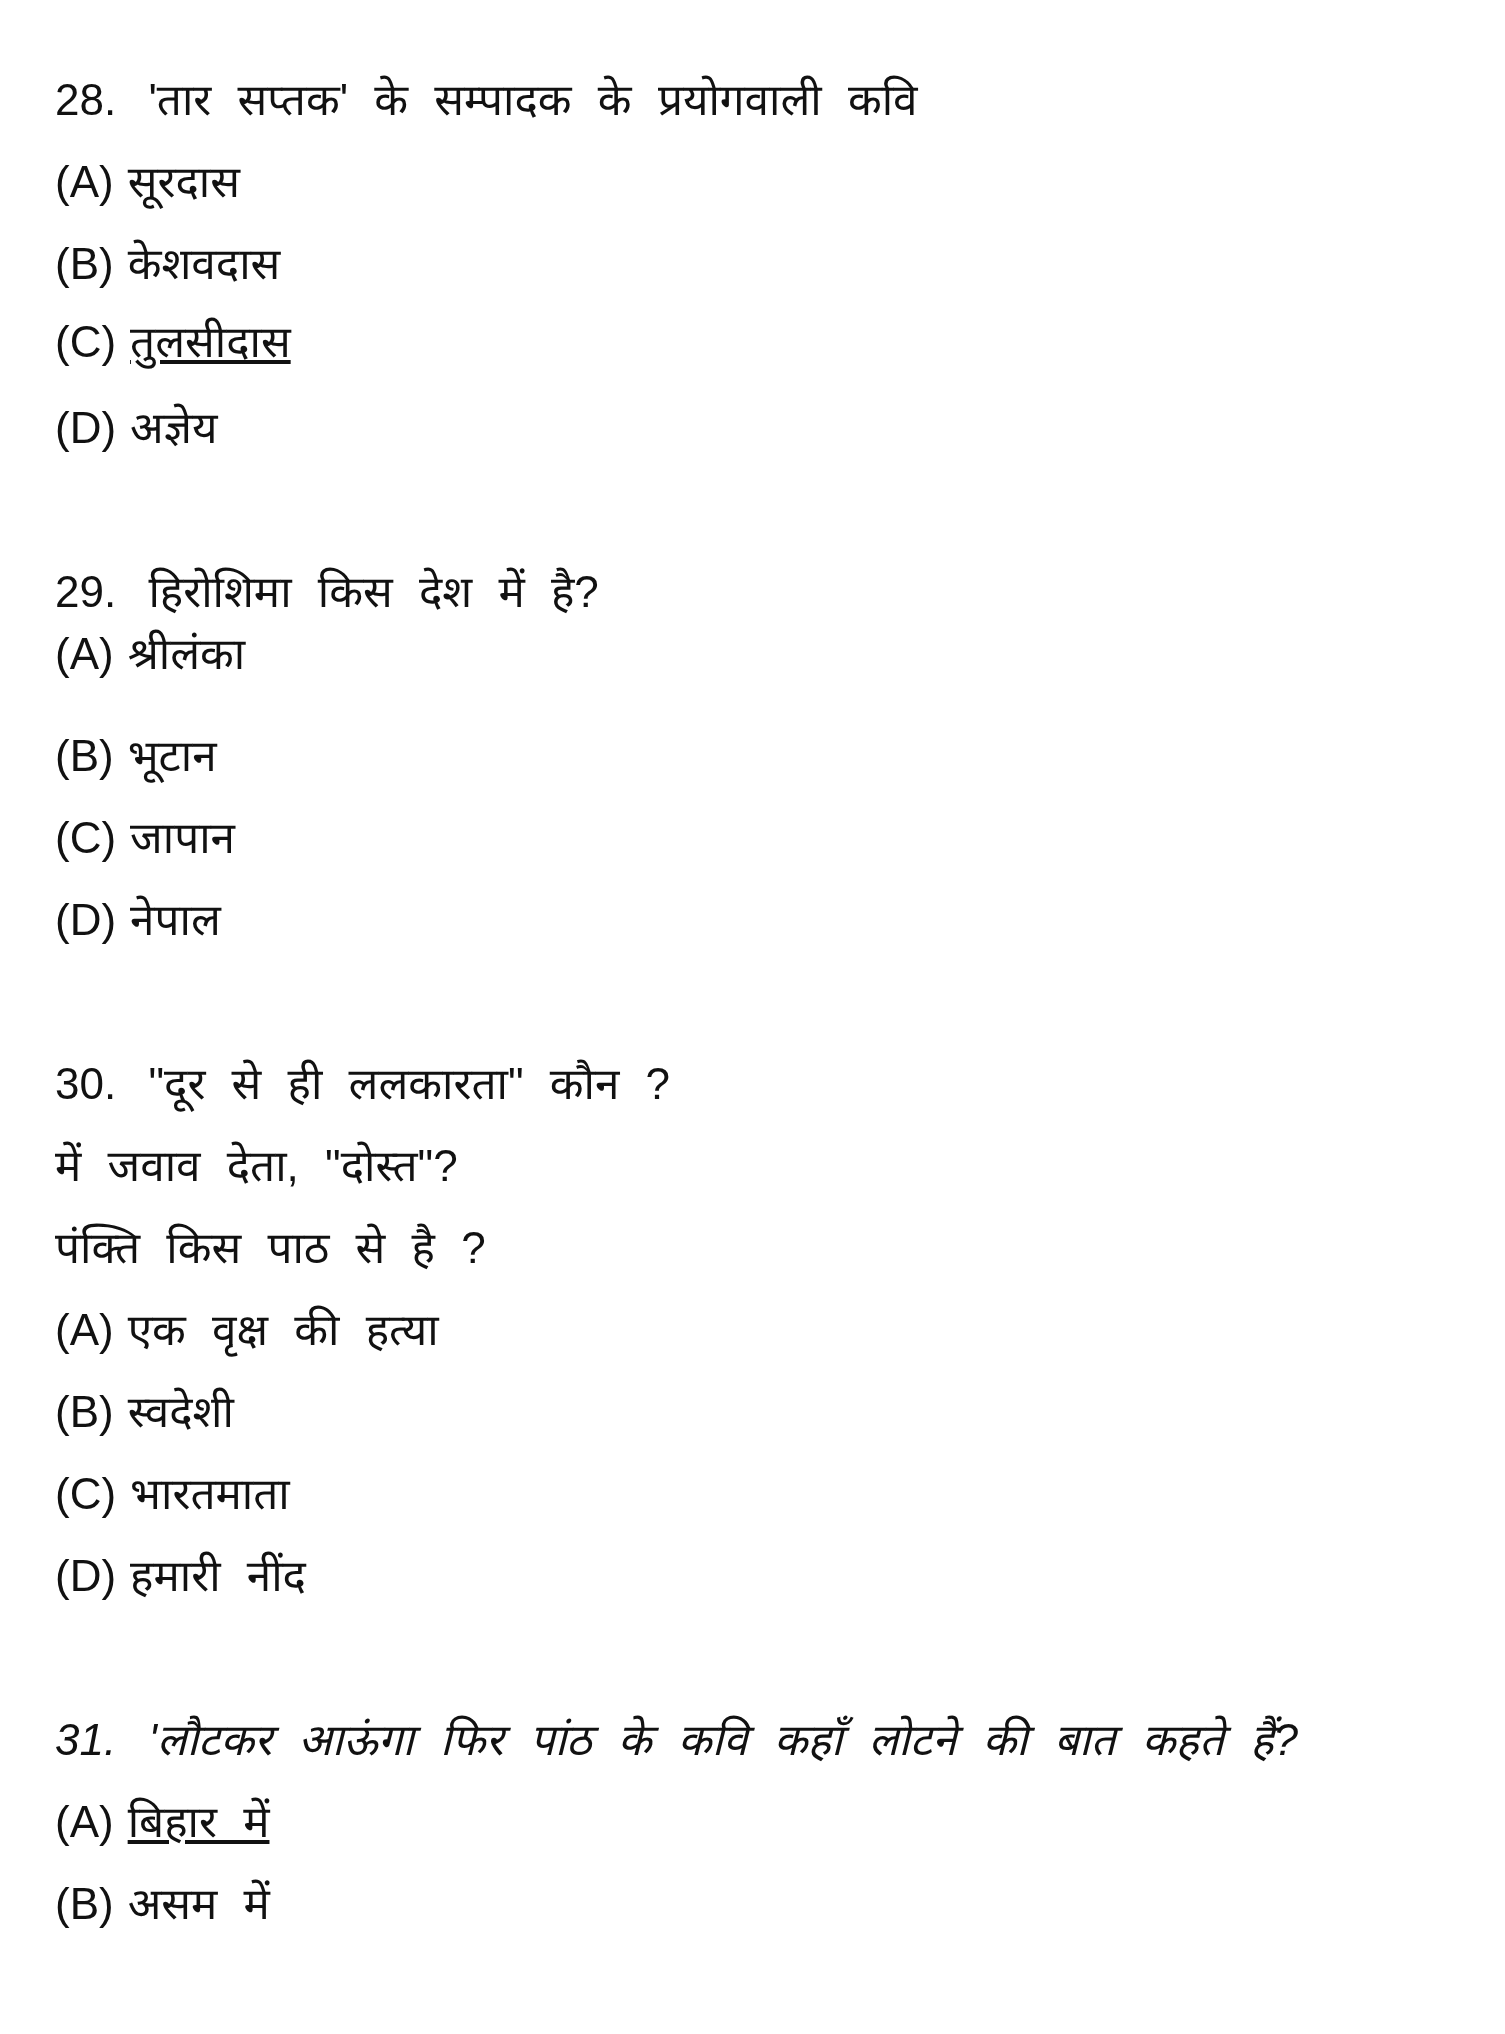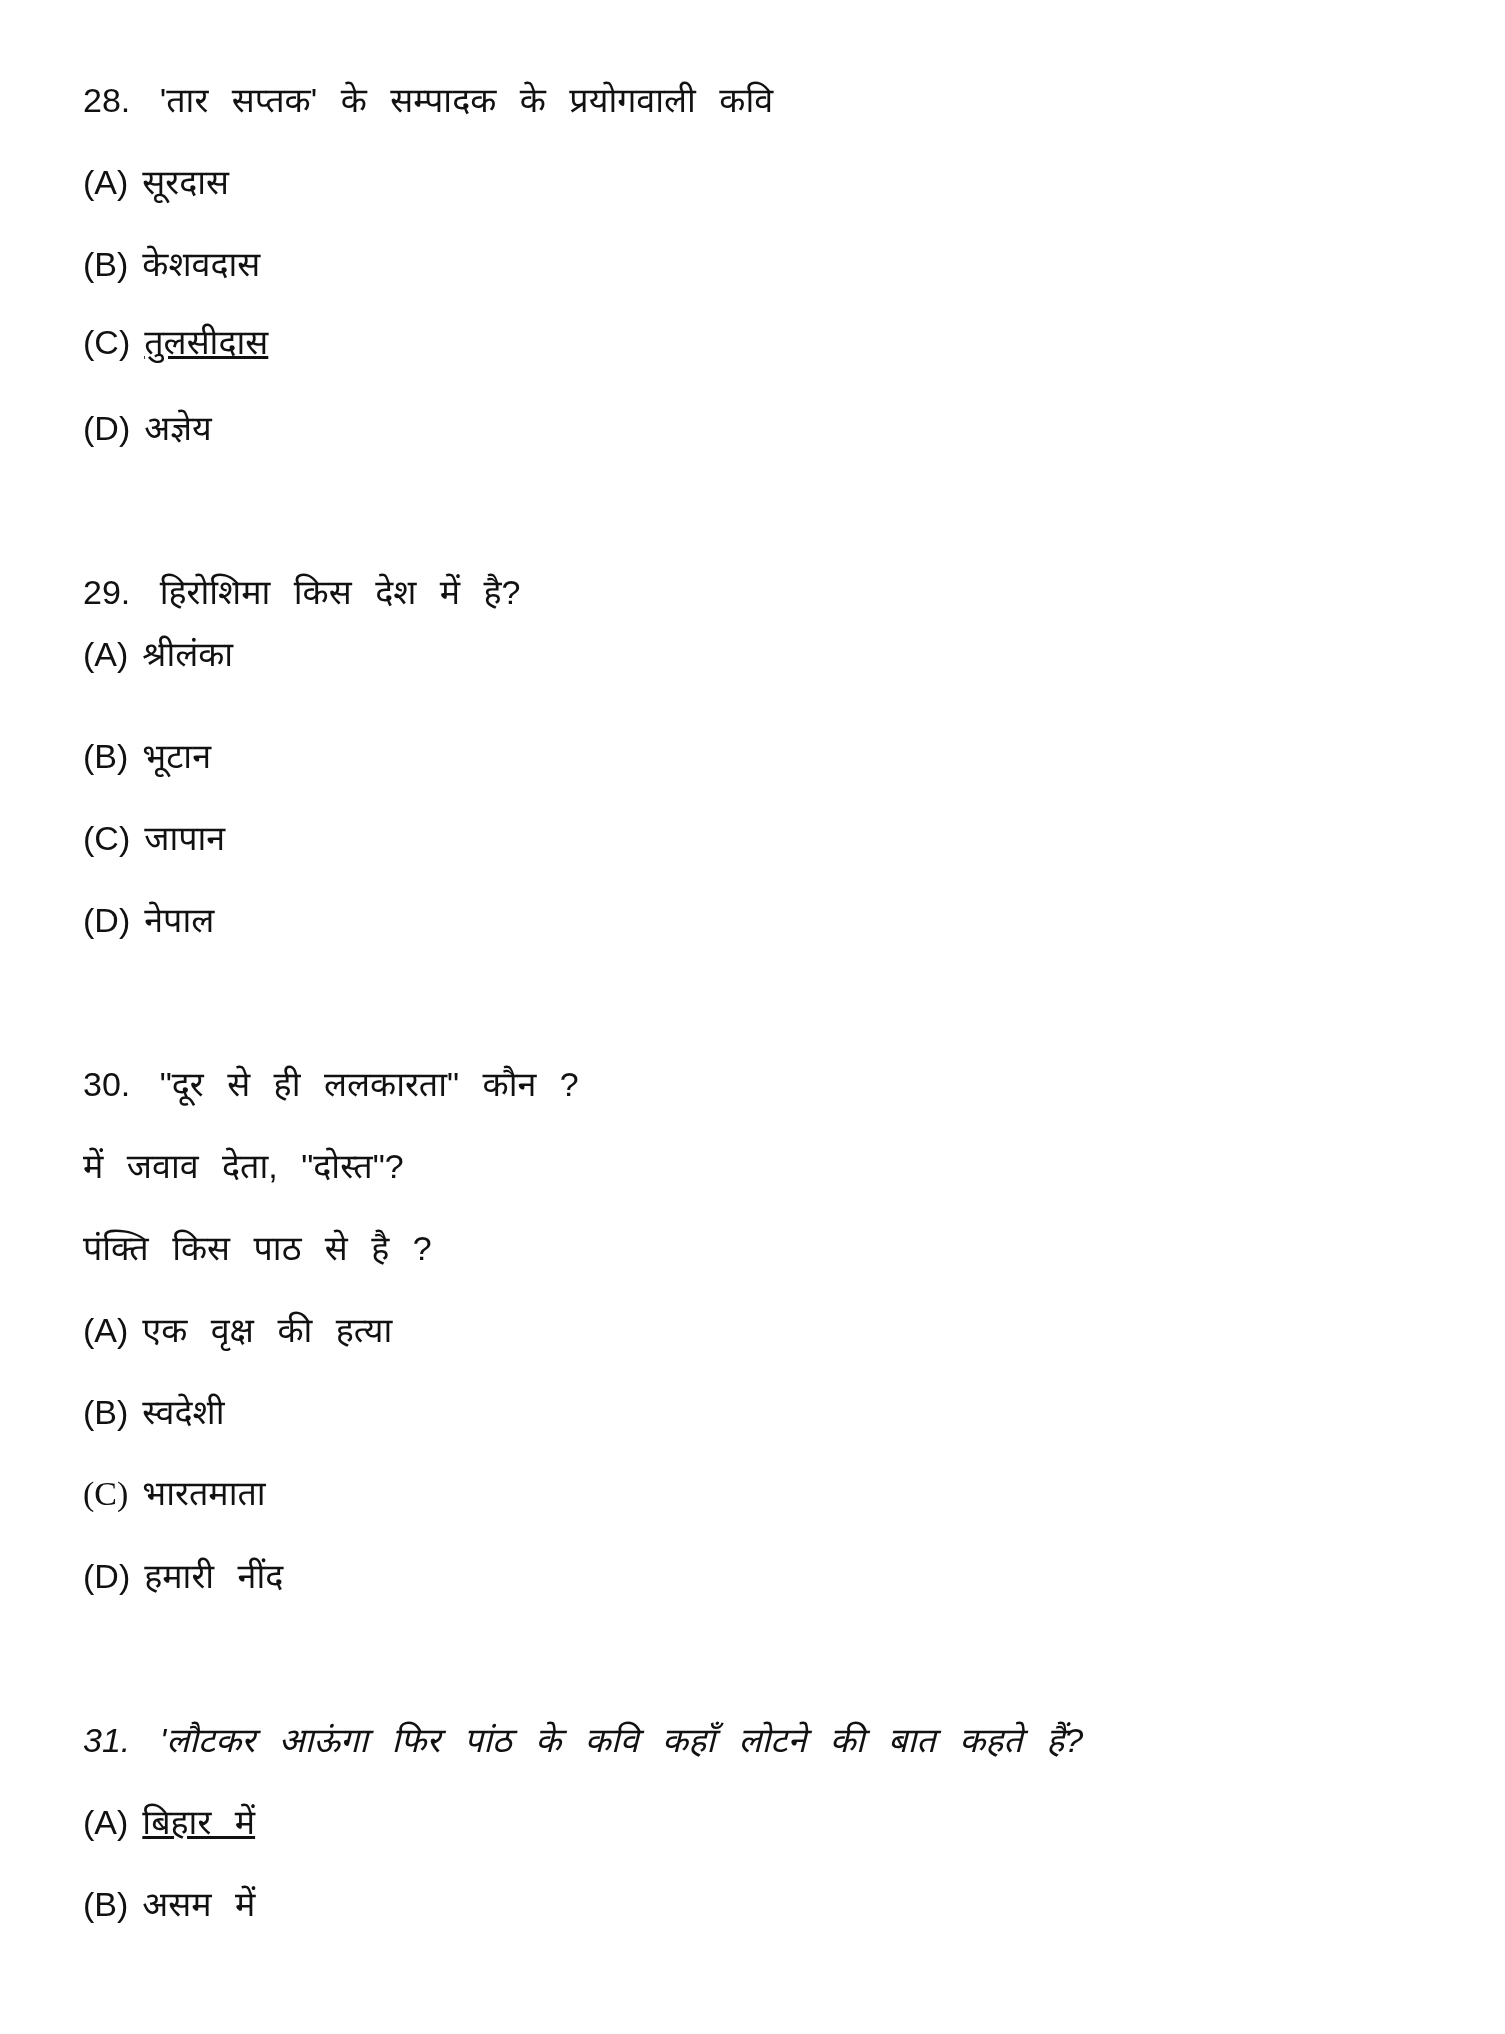--- a/index.html
+++ b/index.html
@@ -18,25 +18,24 @@
     .page {
       position: absolute;
       left: 55px;
       top: 0;
       width: 1420px;
     }
     .line {
       position: absolute;
       left: 0;
       white-space: nowrap;
-      font-size: 34px;
+      font-size: 44px;
       line-height: 52px;
       height: 52px;
       word-spacing: 14px;
-      margin-left: 28px;
     }
     .qnum {
       margin-right: 6px;
       word-spacing: 0;
     }
     .olabel {
       display: inline-block;
       margin-right: 14px;
       word-spacing: 0;
     }
@@ -97,21 +96,21 @@
     </div>
     <div class="line" style="top:1222px;">
       <span>पंक्ति किस पाठ से है ?</span>
     </div>
     <div class="line" style="top:1304px;">
       <span class="olabel">(A)</span><span class="otext">एक वृक्ष की हत्या</span>
     </div>
     <div class="line" style="top:1386px;">
       <span class="olabel">(B)</span><span class="otext">स्वदेशी</span>
     </div>
-    <div class="line" style="top:1468px;font-family:Liberation Serif, serif;">
+    <div class="line" style="top:1468px;">
       <span class="olabel">(C)</span><span class="otext">भारतमाता</span>
     </div>
     <div class="line" style="top:1550px;">
       <span class="olabel">(D)</span><span class="otext">हमारी नींद</span>
     </div>
   </div>
 
   <div>
     <div class="line" style="top:1714px;font-style:italic;">
       <span class="qnum">31.</span>

